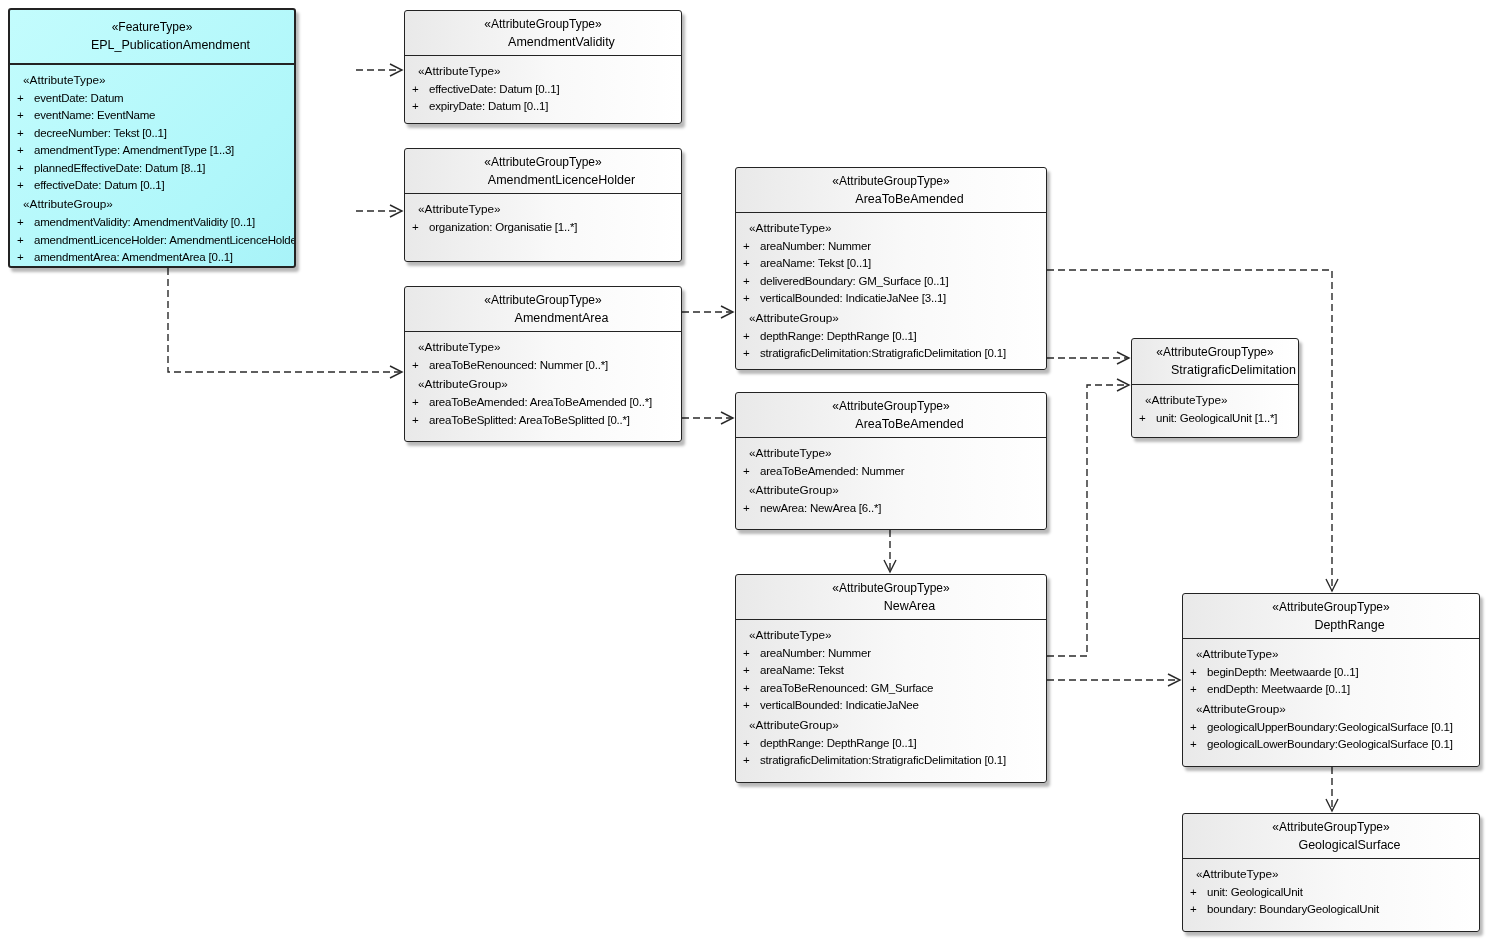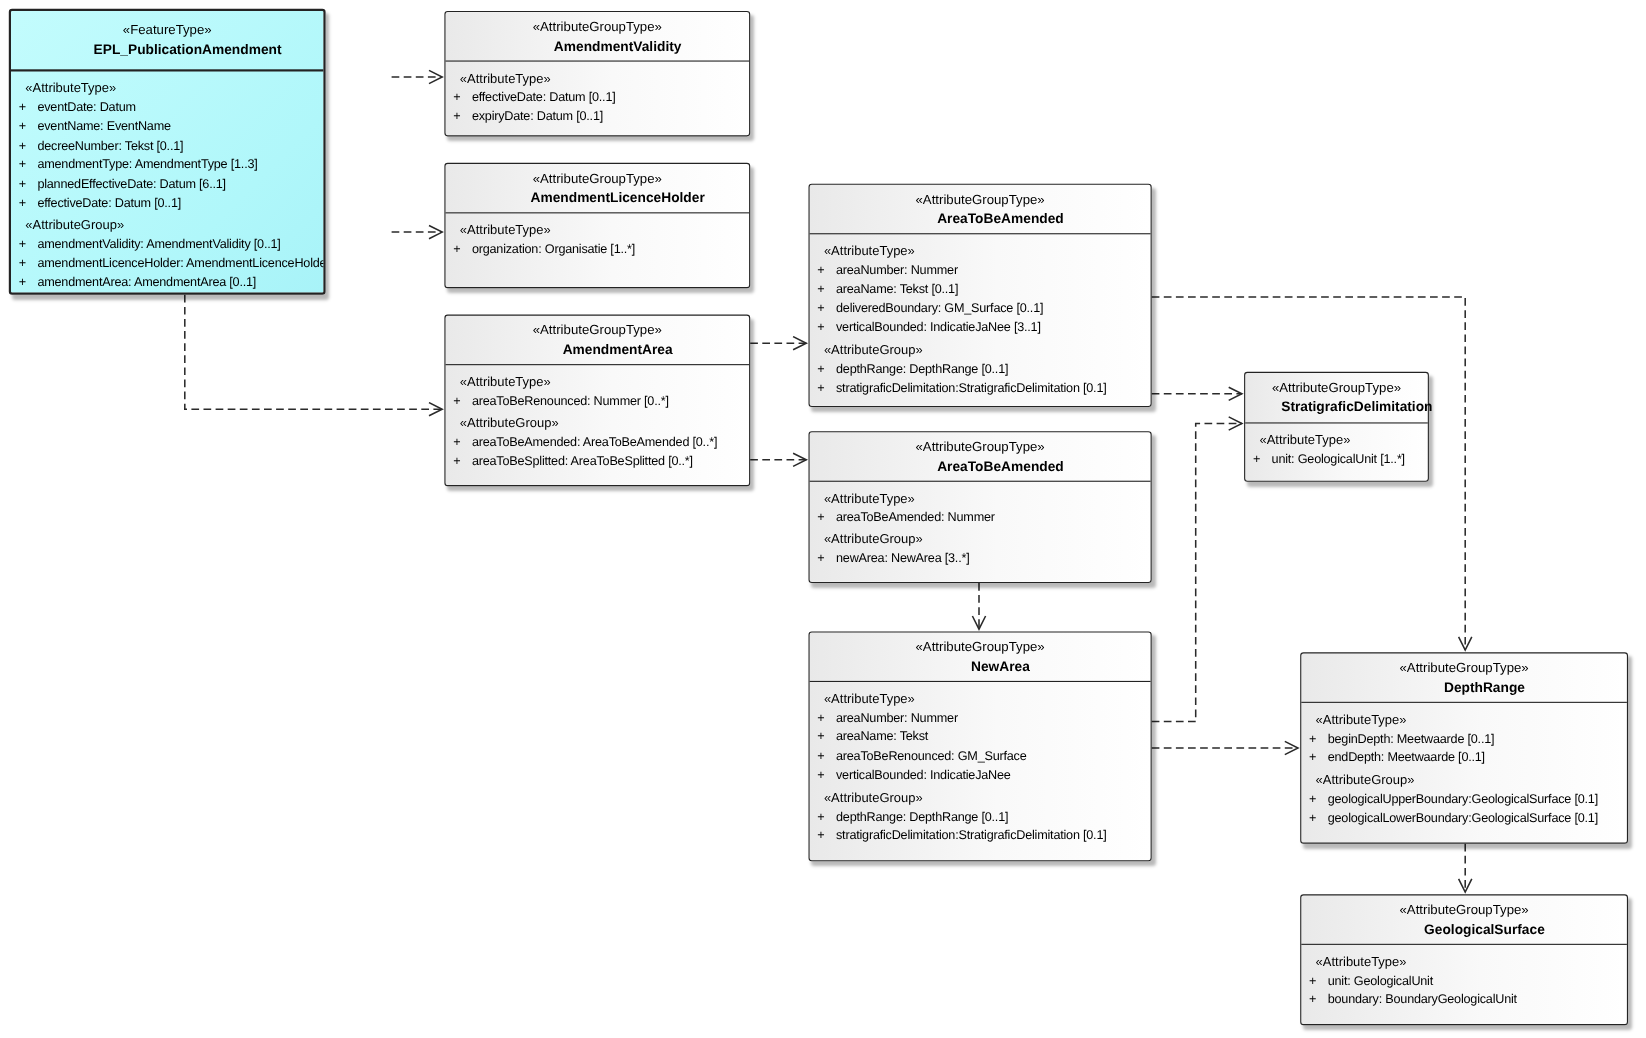--- a/index.html
+++ b/index.html
@@ -37,21 +37,21 @@
   .box-head {
     box-sizing: border-box;
     border-bottom: 1.5px solid #232323;
     display: flex;
     flex-direction: column;
     justify-content: center;
     align-items: center;
   }
   .feature .box-head { border-bottom-width: 2px; }
   .stereo { font-size: 12px; color: #000; line-height: 15px; }
-  .cname  { font-size: 12.5px; font-weight: bold; color: #000; line-height: 16px; margin-top: 2px; padding-left: 37px; }
+  .cname  { font-size: 12.5px; font-weight: normal; color: #000; line-height: 16px; margin-top: 2px; padding-left: 37px; }
   .box-body { padding-top: 5px; font-size: 11.5px; color: #000; }
   .sec-label {
     margin: 2px 0 1px 13px;
     line-height: 17px;
     font-size: 11.8px;
     white-space: nowrap;
   }
   .attr-row {
     display: flex;
     line-height: 17.4px;
@@ -102,21 +102,21 @@
         <div class="attr-row">
           <span class="plus">+</span>
           <span class="row-text">decreeNumber: Tekst [0..1]</span>
         </div>
         <div class="attr-row">
           <span class="plus">+</span>
           <span class="row-text">amendmentType: AmendmentType [1..3]</span>
         </div>
         <div class="attr-row">
           <span class="plus">+</span>
-          <span class="row-text">plannedEffectiveDate: Datum [6..1]</span>
+          <span class="row-text">plannedEffectiveDate: Datum [8..1]</span>
         </div>
         <div class="attr-row">
           <span class="plus">+</span>
           <span class="row-text">effectiveDate: Datum [0..1]</span>
         </div>
         <div class="sec-label">«AttributeGroup»</div>
         <div class="attr-row">
           <span class="plus">+</span>
           <span class="row-text">amendmentValidity: AmendmentValidity [0..1]</span>
         </div>
@@ -223,21 +223,21 @@
       </div>
       <div class="box-body">
         <div class="sec-label">«AttributeType»</div>
         <div class="attr-row">
           <span class="plus">+</span>
           <span class="row-text">areaToBeAmended: Nummer</span>
         </div>
         <div class="sec-label">«AttributeGroup»</div>
         <div class="attr-row">
           <span class="plus">+</span>
-          <span class="row-text">newArea: NewArea [3..*]</span>
+          <span class="row-text">newArea: NewArea [6..*]</span>
         </div>
       </div>
     </div>
     <div class="uml-box" style="left: 1131px; top: 338px; width: 168px; height: 100px;">
       <div class="box-head" style="height: 46px;">
         <div class="stereo">«AttributeGroupType»</div>
         <div class="cname">StratigraficDelimitation</div>
       </div>
       <div class="box-body">
         <div class="sec-label">«AttributeType»</div>

